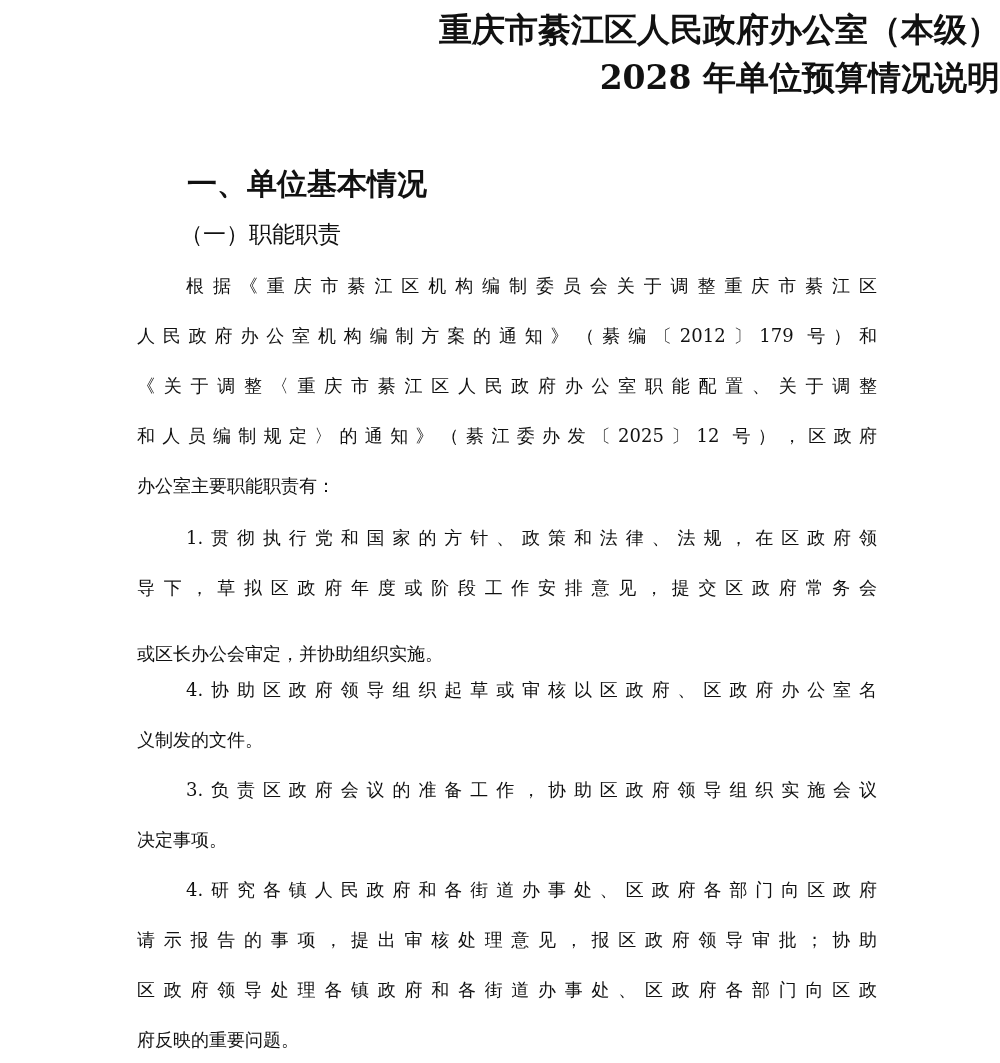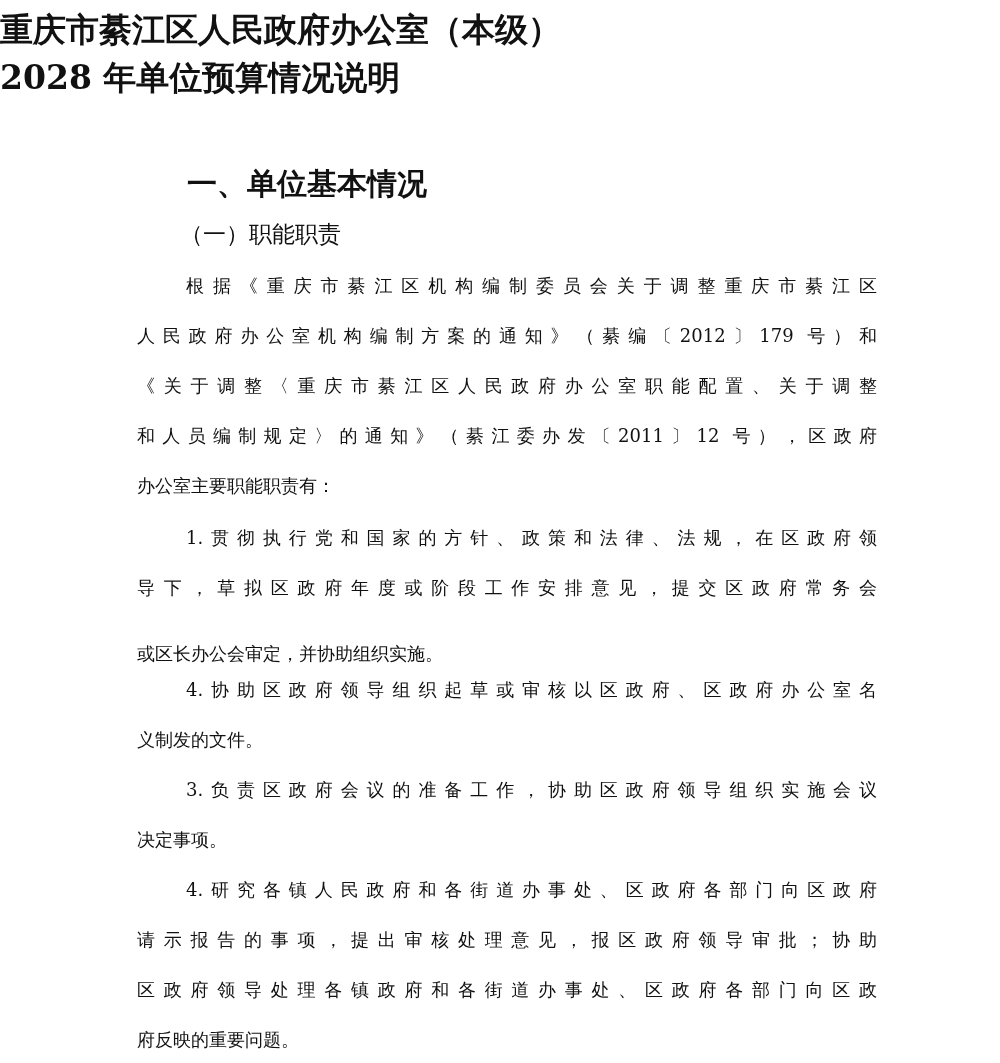--- a/index.html
+++ b/index.html
@@ -2,21 +2,21 @@
 <html><head>
   <meta charset="utf-8">
   <style>
     html, body { margin: 0; padding: 0; background: #ffffff; }
     body {
       width: 1000px; height: 1063px; overflow: hidden; position: relative;
       font-family: "DejaVu Serif", "Liberation Serif", serif;
       color: #111111;
     }
     .title {
-      position: absolute; left: 0; width: 1000px; text-align: left;
+      position: absolute; left: 0; width: 1000px; text-align: right;
       font-family: "DejaVu Serif", "Liberation Serif", serif;
       font-weight: bold; font-size: 33px; line-height: 40px; white-space: nowrap;
     }
     .t1 { top: 10px; }
     .t2 { top: 58px; }
     .h1 {
       position: absolute; left: 187px; top: 166px;
       font-family: "DejaVu Sans", "Liberation Sans", sans-serif;
       font-weight: bold; font-size: 30px; line-height: 36px; white-space: nowrap;
     }
@@ -38,21 +38,21 @@
 <div>
   <div class="title t1">重庆市綦江区人民政府办公室（本级）</div>
   <div class="title t2">2028 年单位预算情况说明</div>
 
   <div class="h1">一、单位基本情况</div>
   <div class="h2">（一）职能职责</div>
 
   <div class="line first" style="top:268px">根据《重庆市綦江区机构编制委员会关于调整重庆市綦江区</div>
   <div class="line" style="top:318px">人民政府办公室机构编制方案的通知》（綦编〔2012〕179 号）和</div>
   <div class="line" style="top:368px">《关于调整〈重庆市綦江区人民政府办公室职能配置、关于调整</div>
-  <div class="line" style="top:418px">和人员编制规定〉的通知》（綦江委办发〔2011〕12 号），区政府</div>
+  <div class="line" style="top:418px">和人员编制规定〉的通知》（綦江委办发〔2025〕12 号），区政府</div>
   <div class="line last" style="top:468px">办公室主要职能职责有：</div>
 
   <div class="line first" style="top:520px">1.贯彻执行党和国家的方针、政策和法律、法规，在区政府领</div>
   <div class="line" style="top:570px">导下，草拟区政府年度或阶段工作安排意见，提交区政府常务会</div>
   <div class="line last" style="top:636px">或区长办公会审定，并协助组织实施。</div>
 
   <div class="line first" style="top:672px">4.协助区政府领导组织起草或审核以区政府、区政府办公室名</div>
   <div class="line last" style="top:722px">义制发的文件。</div>
 
   <div class="line first" style="top:772px">3.负责区政府会议的准备工作，协助区政府领导组织实施会议</div>

